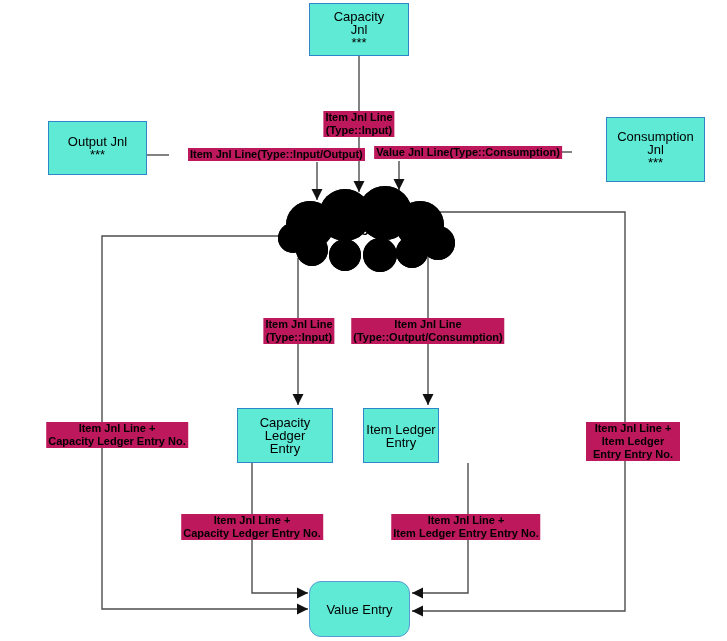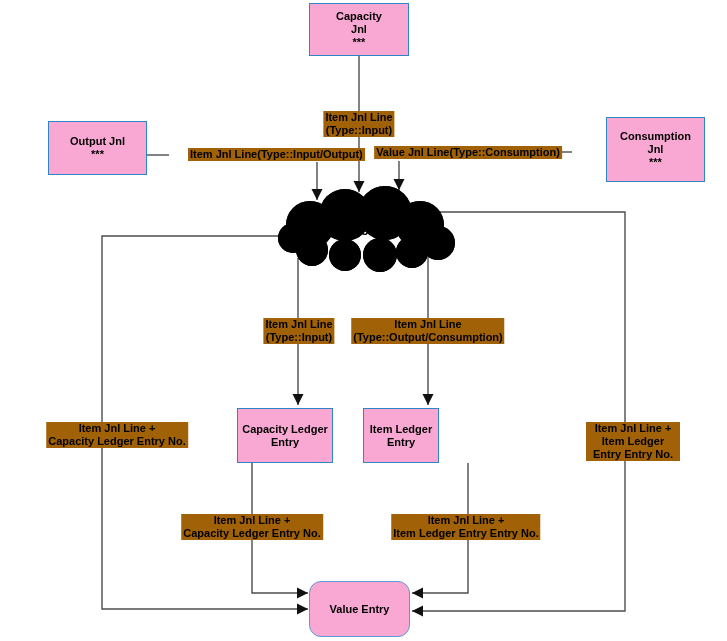--- a/index.html
+++ b/index.html
@@ -4,29 +4,29 @@
 <style>
   html,body{margin:0;padding:0;background:#fff;}
   body{
     position:relative;width:727px;height:641px;overflow:hidden;
     font-family:"Liberation Sans",sans-serif;color:var(--text,#000);
   }
   svg.canvas{position:absolute;left:0;top:0;z-index:1;}
   .edge{stroke:var(--connector,#4d4d4d);stroke-width:1.4;fill:none;}
   .arrowhead{fill:var(--arrowhead,#111);}
   .box{
-    position:absolute;z-index:3;background:#f9a8d4;
+    position:absolute;z-index:3;background:#5eead4;
     border:1.6px solid var(--box-border,#2e86c8);
     display:flex;align-items:center;justify-content:center;
-    text-align:center;font-weight:bold;font-size:11px;line-height:13px;
+    text-align:center;font-weight:normal;font-size:13px;line-height:13px;
     white-space:pre-line;box-sizing:border-box;
   }
   .box.light{border-color:var(--value-entry-border,#5b9bd5);border-radius:12px;}
   .lbl{
-    position:absolute;z-index:2;background:#a16207;padding:0 2px;
+    position:absolute;z-index:2;background:#be185d;padding:0 2px;
     font-weight:bold;font-size:11px;line-height:13px;text-align:center;
     white-space:pre-line;
   }
   .lbl.centered{transform:translateX(-50%);}
   .cloud-label{
     position:absolute;z-index:2;transform:translate(-50%,-50%);
     font-weight:bold;font-size:11px;white-space:nowrap;background:transparent;
   }
 </style>
 </head>

